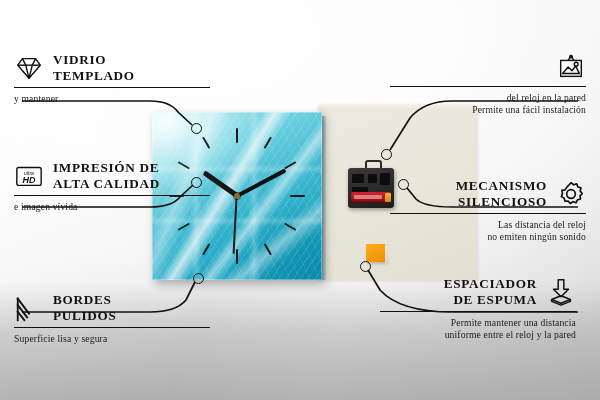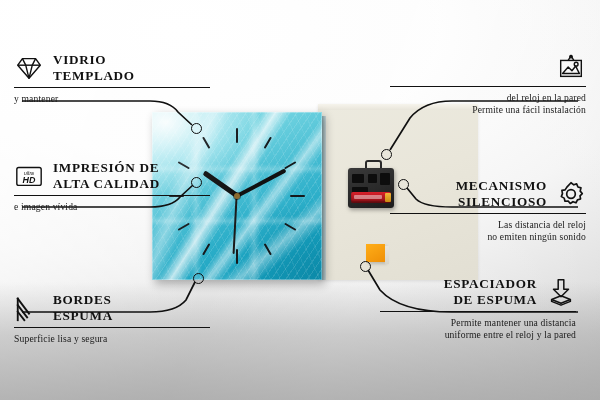--- a/index.html
+++ b/index.html
@@ -230,21 +230,21 @@
             <g stroke="#111" stroke-width="2" fill="none" stroke-linecap="square">
           <path d="M4 6 L16 22"></path>
               <path d="M4 13 L14 26"></path>
               <path d="M4 20 L11 29"></path>
           <path d="M4 6 L4 29"></path>
         </g>
           </svg>
       </span>
       <div>
         <div class="feat-title">BORDES</div>
-        <div class="feat-title">ESPUMA</div>
+        <div class="feat-title">PULIDOS</div>
       </div>
     </div>
     <div class="feat-rule"></div>
     <div class="feat-desc">Superficie lisa y segura</div>
   </div>
 
   <div class="feat f-tr r">
     <div class="feat-head">
       <span class="ico">
         <svg viewBox="0 0 32 32">

